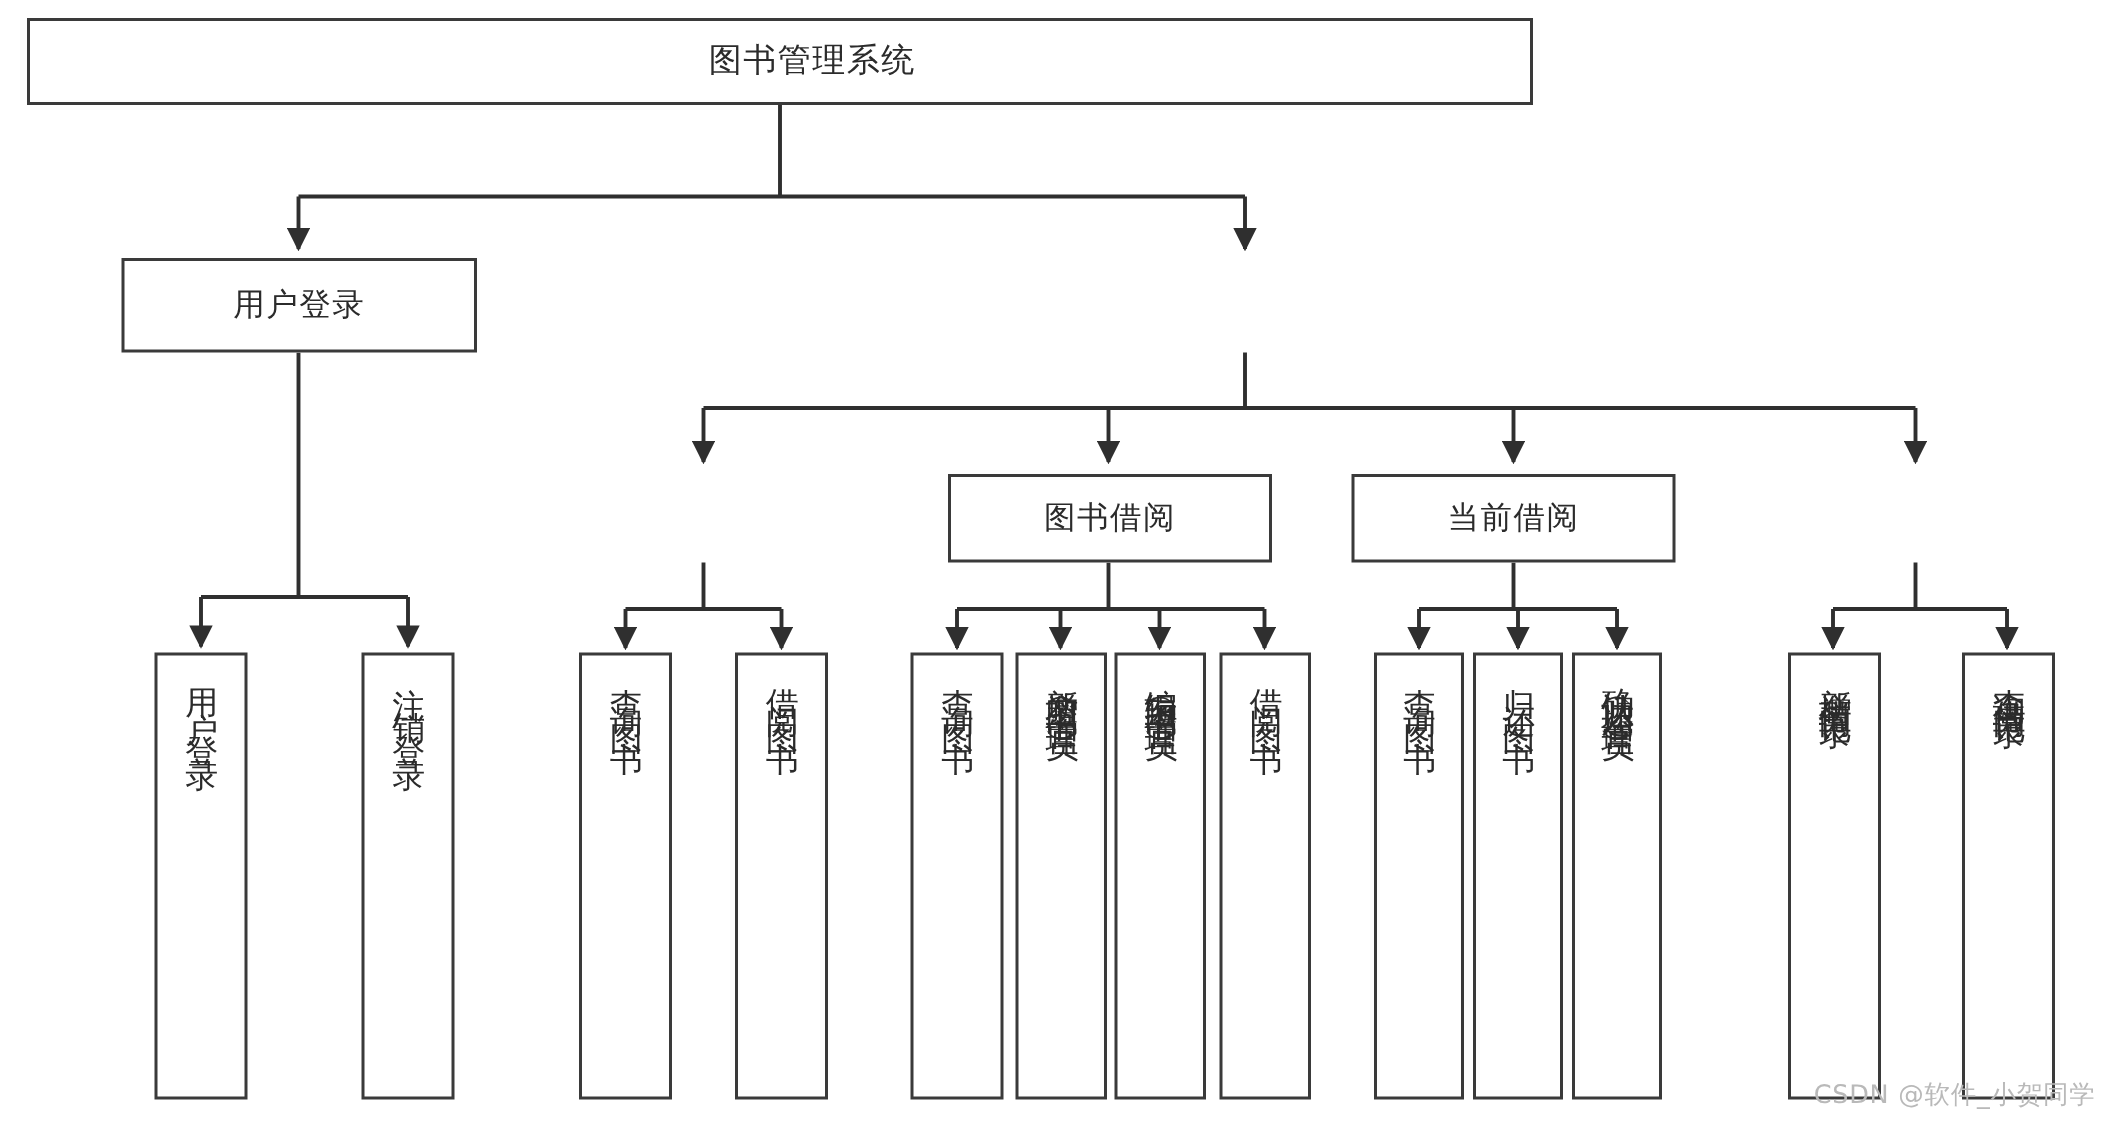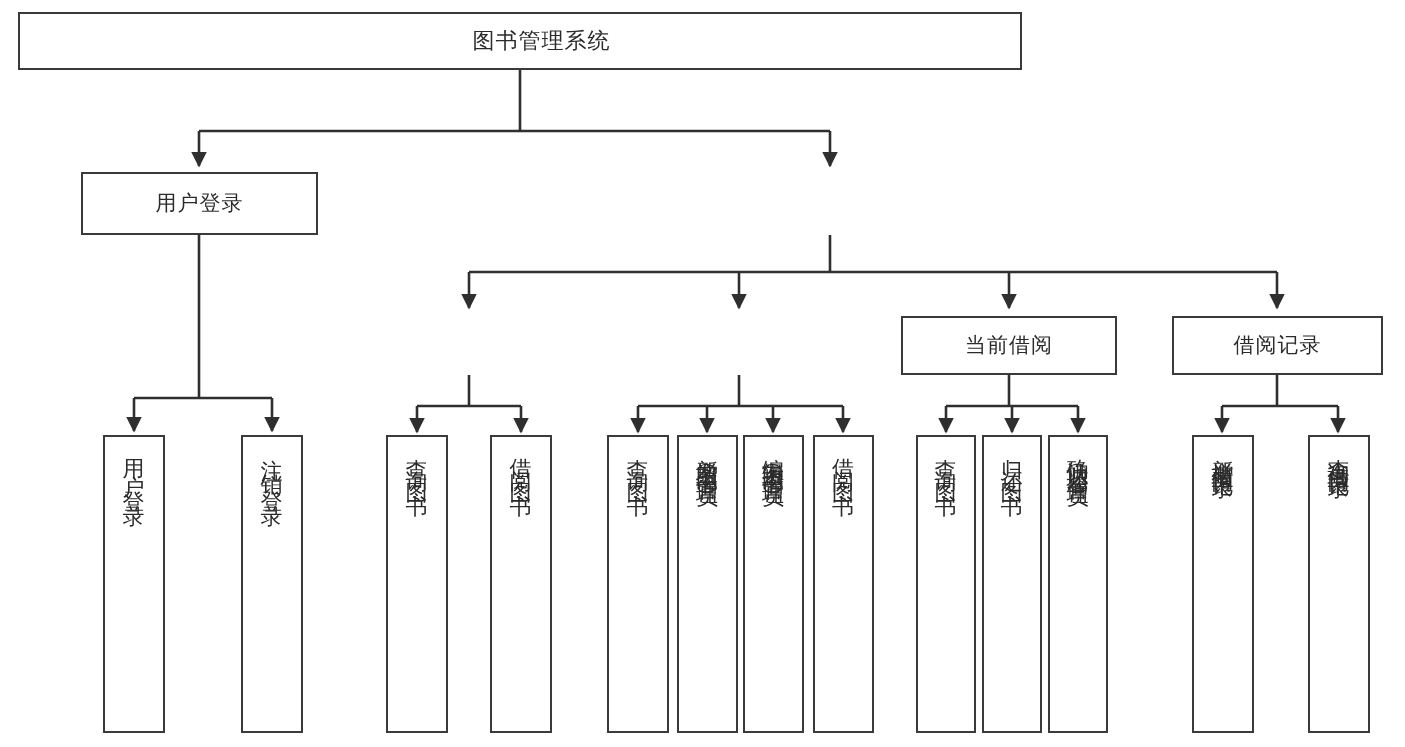--- a/index.html
+++ b/index.html
@@ -134,25 +134,25 @@
   </svg>
 
   <div class="node h root" style="left:18px; top:12px; width:1004px; height:58px;padding-left:43px;">
     <span>图书管理系统</span>
   </div>
 
   <div class="node h" style="left:81px; top:172px; width:237px; height:63px;">
     <span>用户登录</span>
   </div>
 
+  <div class="node h" style="left:632px; top:316px; width:216px; height:59px;">
+    <span>图书借阅</span>
+  </div>
   <div class="node h" style="left:901px; top:316px; width:216px; height:59px;">
     <span>当前借阅</span>
-  </div>
-  <div class="node h" style="left:1172px; top:316px; width:211px; height:59px;">
-    <span>借阅记录</span>
   </div>
 
   <div class="node leaf short" style="left:103px; top:435px; width:62px; height:298px;">
     <span class="leaf-text">用户登录</span>
   </div>
   <div class="node leaf short" style="left:241px; top:435px; width:62px; height:298px;">
     <span class="leaf-text">注销登录</span>
   </div>
 
   <div class="node leaf mid" style="left:386px; top:435px; width:62px; height:298px;">
@@ -185,14 +185,15 @@
     <span class="leaf-text">确认归还（管理员）</span>
   </div>
 
   <div class="node leaf tall" style="left:1192px; top:435px; width:62px; height:298px;">
     <span class="leaf-text">新增借阅记录</span>
   </div>
   <div class="node leaf tall" style="left:1308px; top:435px; width:62px; height:298px;">
     <span class="leaf-text">查询借阅记录</span>
   </div>
 
+  <div id="watermark">CSDN @软件_小贺同学</div>
 
 </div>
 
 </body></html>

